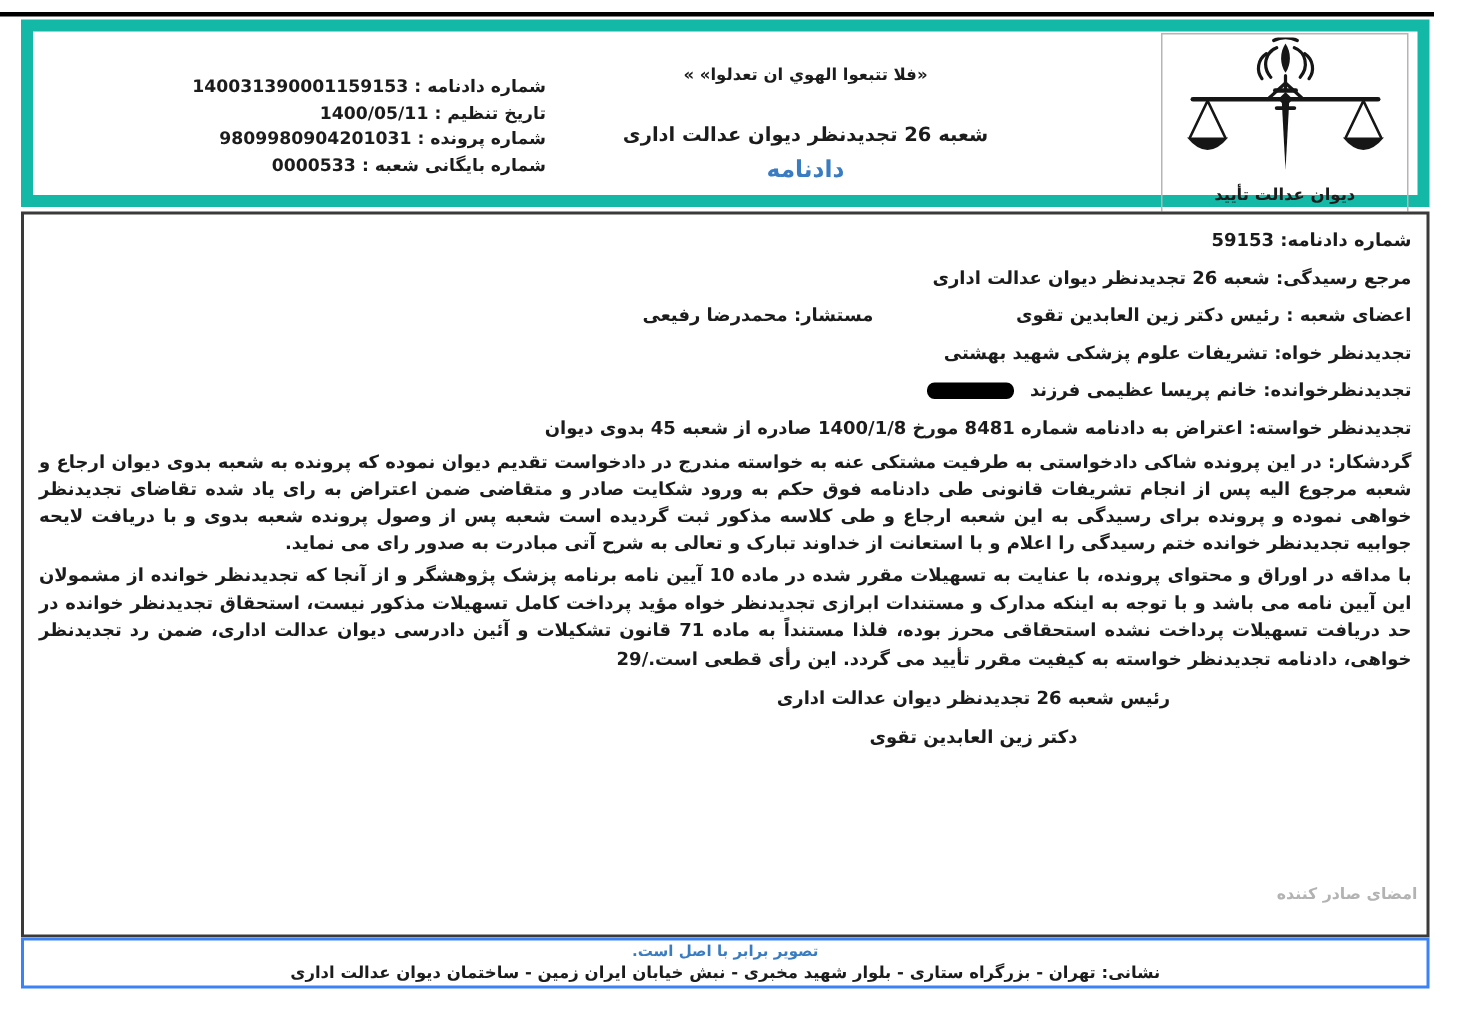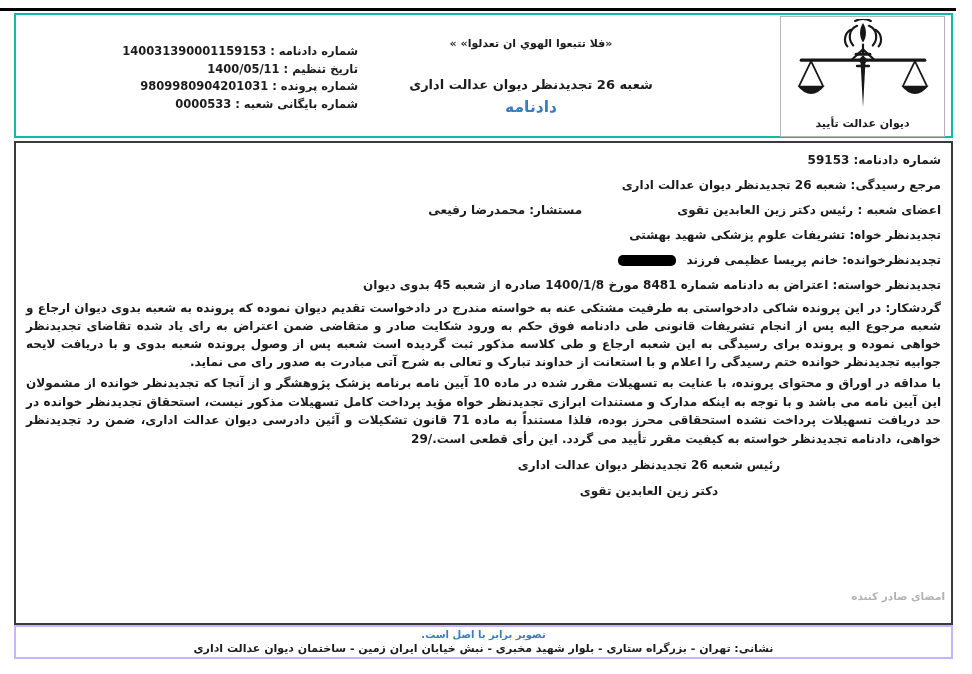--- a/index.html
+++ b/index.html
@@ -10,21 +10,21 @@
     background: #ffffff;
     font-family: "DejaVu Sans", sans-serif;
     font-weight: bold;
     color: #1c1c1c;
     overflow: hidden;
     margin: 0 auto;
   }
   .topline { position:absolute; left:0; top:8px; width:956px; height:3px; background:#000; }
 
   
-  .header-box { position:absolute; left:14px; top:13px; width:939px; height:125px; border:2px solid #14b8a6; background:#fff; }
+  .header-box { position:absolute; left:14px; top:13px; width:939px; height:125px; border:8px solid #14b8a6; background:#fff; }
   .meta { position:absolute; left:42px; top:28px; width:300px; direction:rtl; text-align:right; font-size:11.5px; line-height:17.5px; white-space:nowrap; }
   .center-head { position:absolute; left:360px; top:12px; width:310px; text-align:center; direction:rtl; }
   .verse { font-size:11px; margin-top:10px; letter-spacing:0.2px; }
   .branch { font-size:13px; margin-top:27px; }
   .doctype { font-size:15.5px; margin-top:6px; color:#3a7cc1; }
   .logo-box { position:absolute; right:6px; top:1px; width:165px; height:121px; border:1px solid #b5b5b5; text-align:center; }
   .logo-box svg { display:block; margin:2px auto 0; }
   .logo-caption { font-size:11px; line-height:13px; direction:rtl; }
 
   
@@ -38,21 +38,21 @@
   .ruling-para { text-align:justify; line-height:18.5px; margin-top:3px; }
   .sigs { position:relative; height:78px; }
   .sig-col { position:absolute; top:9px; text-align:center; }
   .sig-col-right { right:107px; width:370px; }
   .sig-col-left  { left:145px;  width:390px; }
   .sig-title { font-size:12px; line-height:16px; }
   .sig-name  { font-size:12px; margin-top:11px; }
   .issuer-note { position:absolute; right:6px; top:447px; color:#b3b3b3; font-size:10.5px; direction:rtl; font-weight:bold; }
 
   
-  .footer-box { position:absolute; left:14px; top:625px; width:939px; height:34px; border:2px solid #c4b5fd; text-align:center; direction:rtl; background:#fff; }
+  .footer-box { position:absolute; left:14px; top:625px; width:939px; height:34px; border:2px solid #3b82f6; text-align:center; direction:rtl; background:#fff; }
   .certified { color:#3a7cc1; font-size:10px; line-height:13px; margin-top:1px; }
   .address { font-size:11px; line-height:15px; }
 </style>
 </head>
 <body>
 
 <div class="page">
 
   <div class="topline"></div>
 

